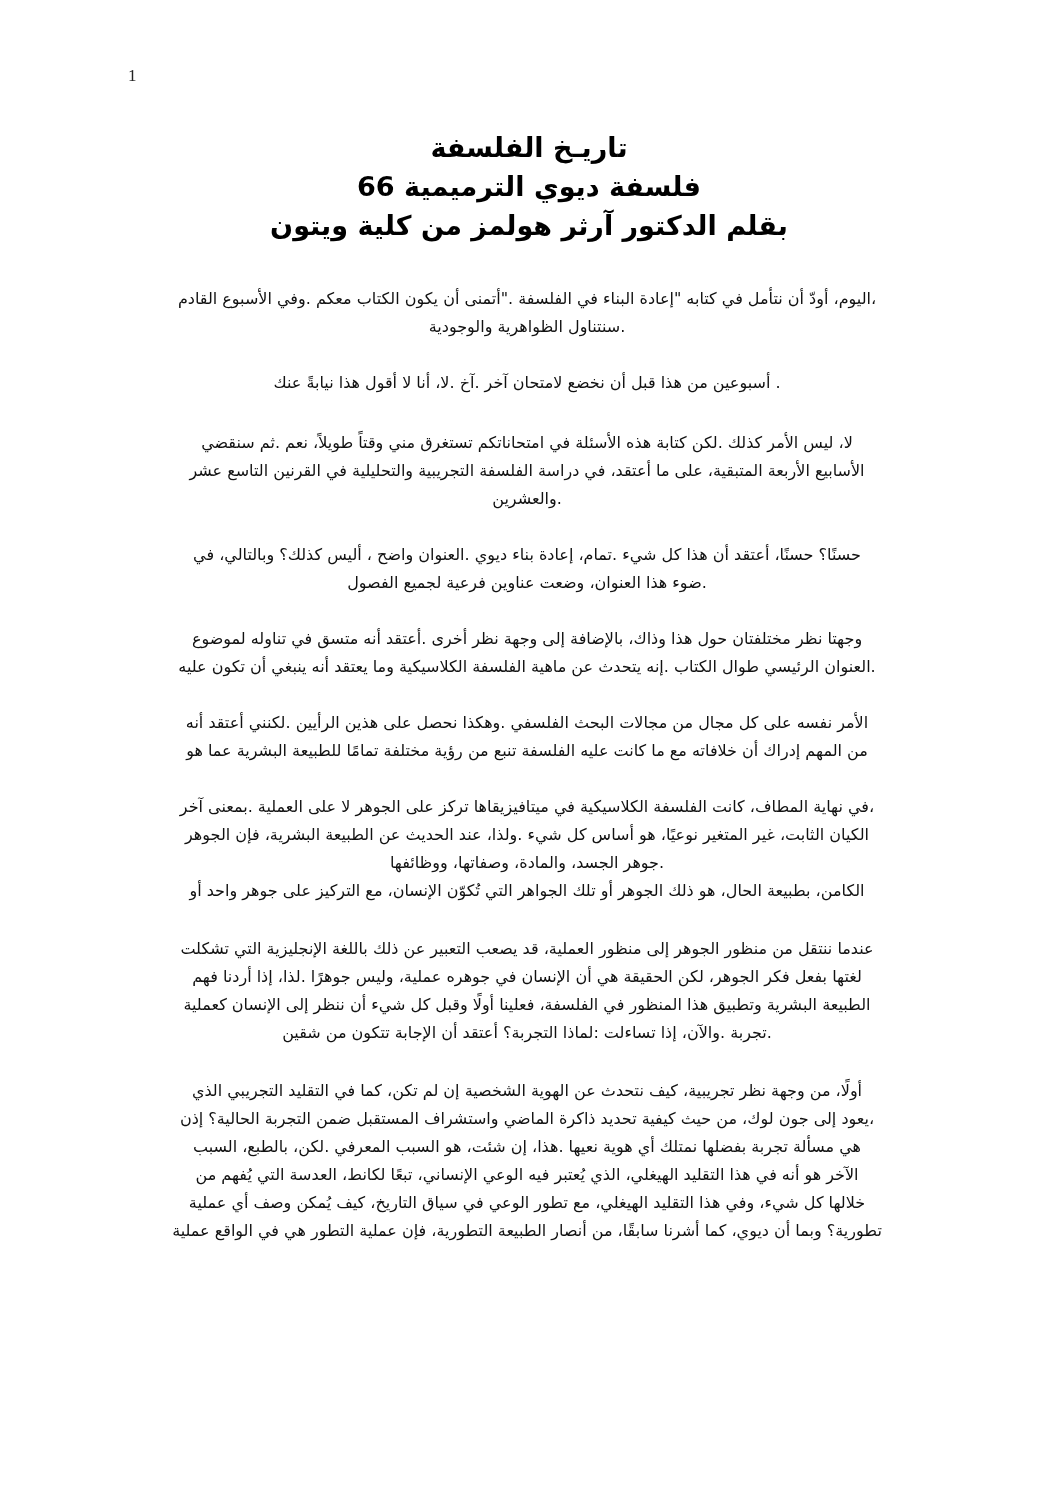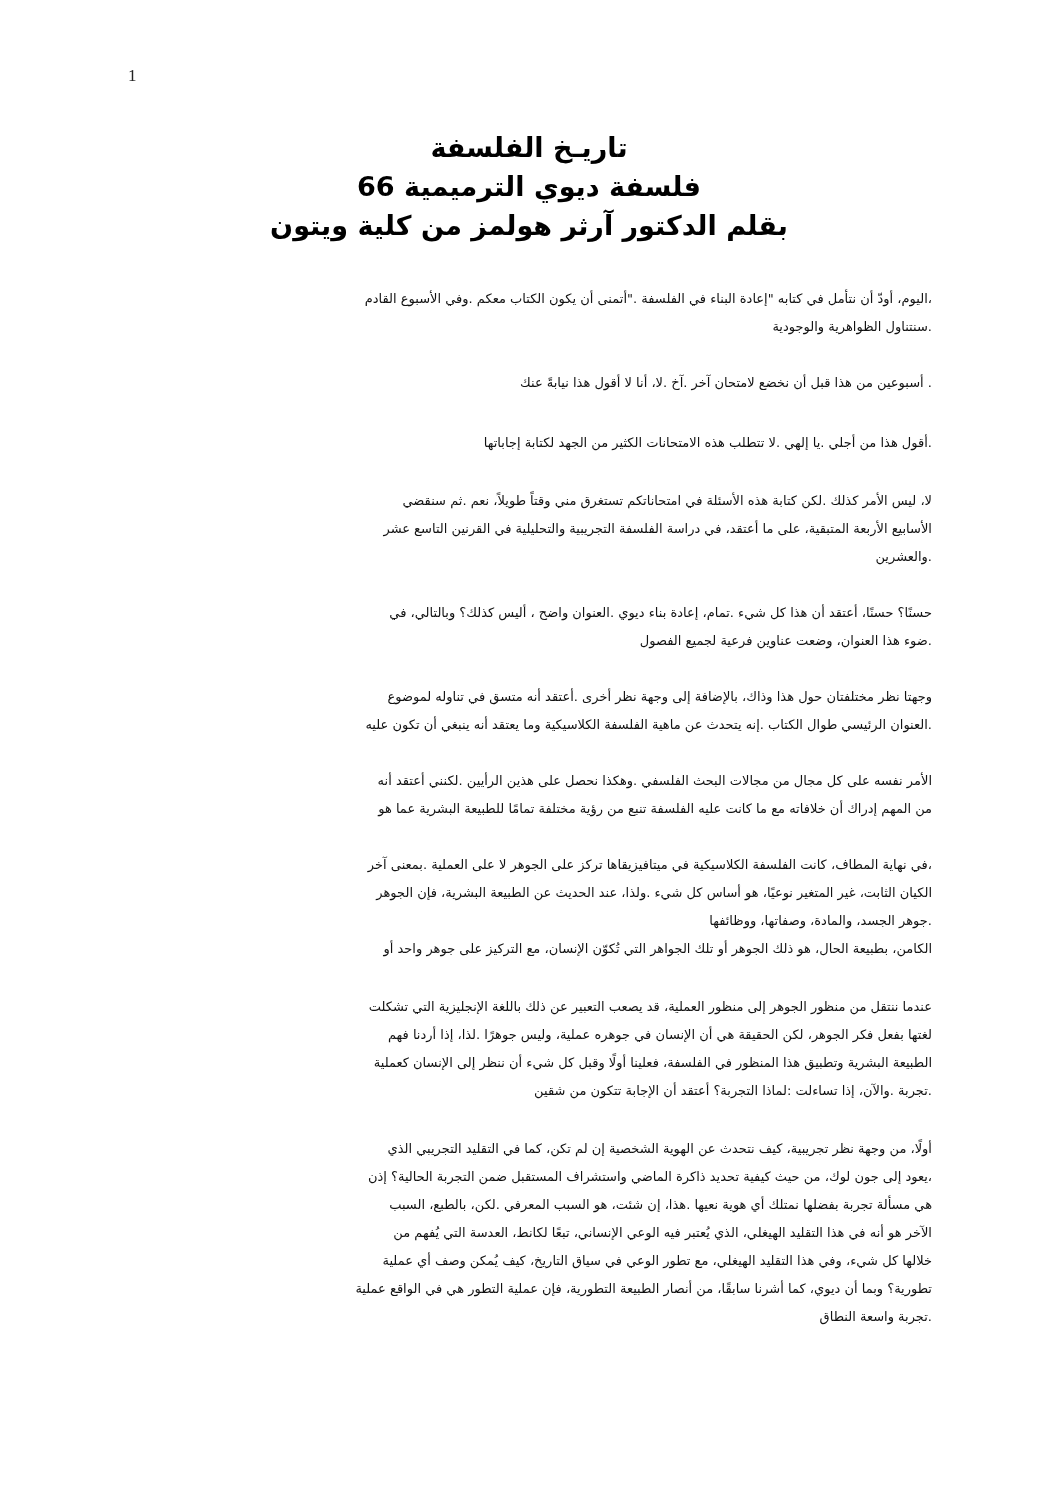--- a/index.html
+++ b/index.html
@@ -37,23 +37,23 @@
     }
     .title-block div {
       white-space: nowrap;
     }
     .body-text {
       position: absolute;
       right: 126px;
       top: 285px;
       width: 810px;
       direction: rtl;
-      text-align: right;
+      text-align: center;
       font-family: "DejaVu Sans", sans-serif;
-      font-size: 13px;
+      font-size: 16px;
       color: #111111;
     }
     .para {
       margin: 0;
     }
     .line {
       white-space: nowrap;
       line-height: 28px;
       height: 28px;
     }
@@ -69,23 +69,20 @@
   <div>بقلم الدكتور آرثر هولمز من كلية ويتون</div>
 </div>
 
 <div class="body-text">
   <div class="para" style="margin-bottom:28px">
     <div class="line">،اليوم، أودّ أن نتأمل في كتابه "إعادة البناء في الفلسفة ."أتمنى أن يكون الكتاب معكم .وفي الأسبوع القادم</div>
     <div class="line">.سنتناول الظواهرية والوجودية</div>
   </div>
   <div class="para" style="margin-bottom:32px">
     <div class="line">. أسبوعين من هذا قبل أن نخضع لامتحان آخر .آخ .لا، أنا لا أقول هذا نيابةً عنك</div>
-  </div>
-  <div class="para" style="margin-bottom:30px">
-    <div class="line">.أقول هذا من أجلي .يا إلهي .لا تتطلب هذه الامتحانات الكثير من الجهد لكتابة إجاباتها</div>
   </div>
   <div class="para" style="margin-bottom:28px">
     <div class="line">لا، ليس الأمر كذلك .لكن كتابة هذه الأسئلة في امتحاناتكم تستغرق مني وقتاً طويلاً، نعم .ثم سنقضي</div>
     <div class="line">الأسابيع الأربعة المتبقية، على ما أعتقد، في دراسة الفلسفة التجريبية والتحليلية في القرنين التاسع عشر</div>
     <div class="line">.والعشرين</div>
   </div>
   <div class="para" style="margin-bottom:28px">
     <div class="line">حسنًا؟ حسنًا، أعتقد أن هذا كل شيء .تمام، إعادة بناء ديوي .العنوان واضح ، أليس كذلك؟ وبالتالي، في</div>
     <div class="line">.ضوء هذا العنوان، وضعت عناوين فرعية لجميع الفصول</div>
   </div>
@@ -109,15 +106,14 @@
     <div class="line">الطبيعة البشرية وتطبيق هذا المنظور في الفلسفة، فعلينا أولًا وقبل كل شيء أن ننظر إلى الإنسان كعملية</div>
     <div class="line">.تجربة .والآن، إذا تساءلت :لماذا التجربة؟ أعتقد أن الإجابة تتكون من شقين</div>
   </div>
   <div class="para">
     <div class="line">أولًا، من وجهة نظر تجريبية، كيف نتحدث عن الهوية الشخصية إن لم تكن، كما في التقليد التجريبي الذي</div>
     <div class="line">،يعود إلى جون لوك، من حيث كيفية تحديد ذاكرة الماضي واستشراف المستقبل ضمن التجربة الحالية؟ إذن</div>
     <div class="line">هي مسألة تجربة بفضلها نمتلك أي هوية نعيها .هذا، إن شئت، هو السبب المعرفي .لكن، بالطبع، السبب</div>
     <div class="line">الآخر هو أنه في هذا التقليد الهيغلي، الذي يُعتبر فيه الوعي الإنساني، تبعًا لكانط، العدسة التي يُفهم من</div>
     <div class="line">خلالها كل شيء، وفي هذا التقليد الهيغلي، مع تطور الوعي في سياق التاريخ، كيف يُمكن وصف أي عملية</div>
     <div class="line">تطورية؟ وبما أن ديوي، كما أشرنا سابقًا، من أنصار الطبيعة التطورية، فإن عملية التطور هي في الواقع عملية</div>
-    <div class="line">.تجربة واسعة النطاق</div>
   </div>
 </div>
 
 </body></html>

